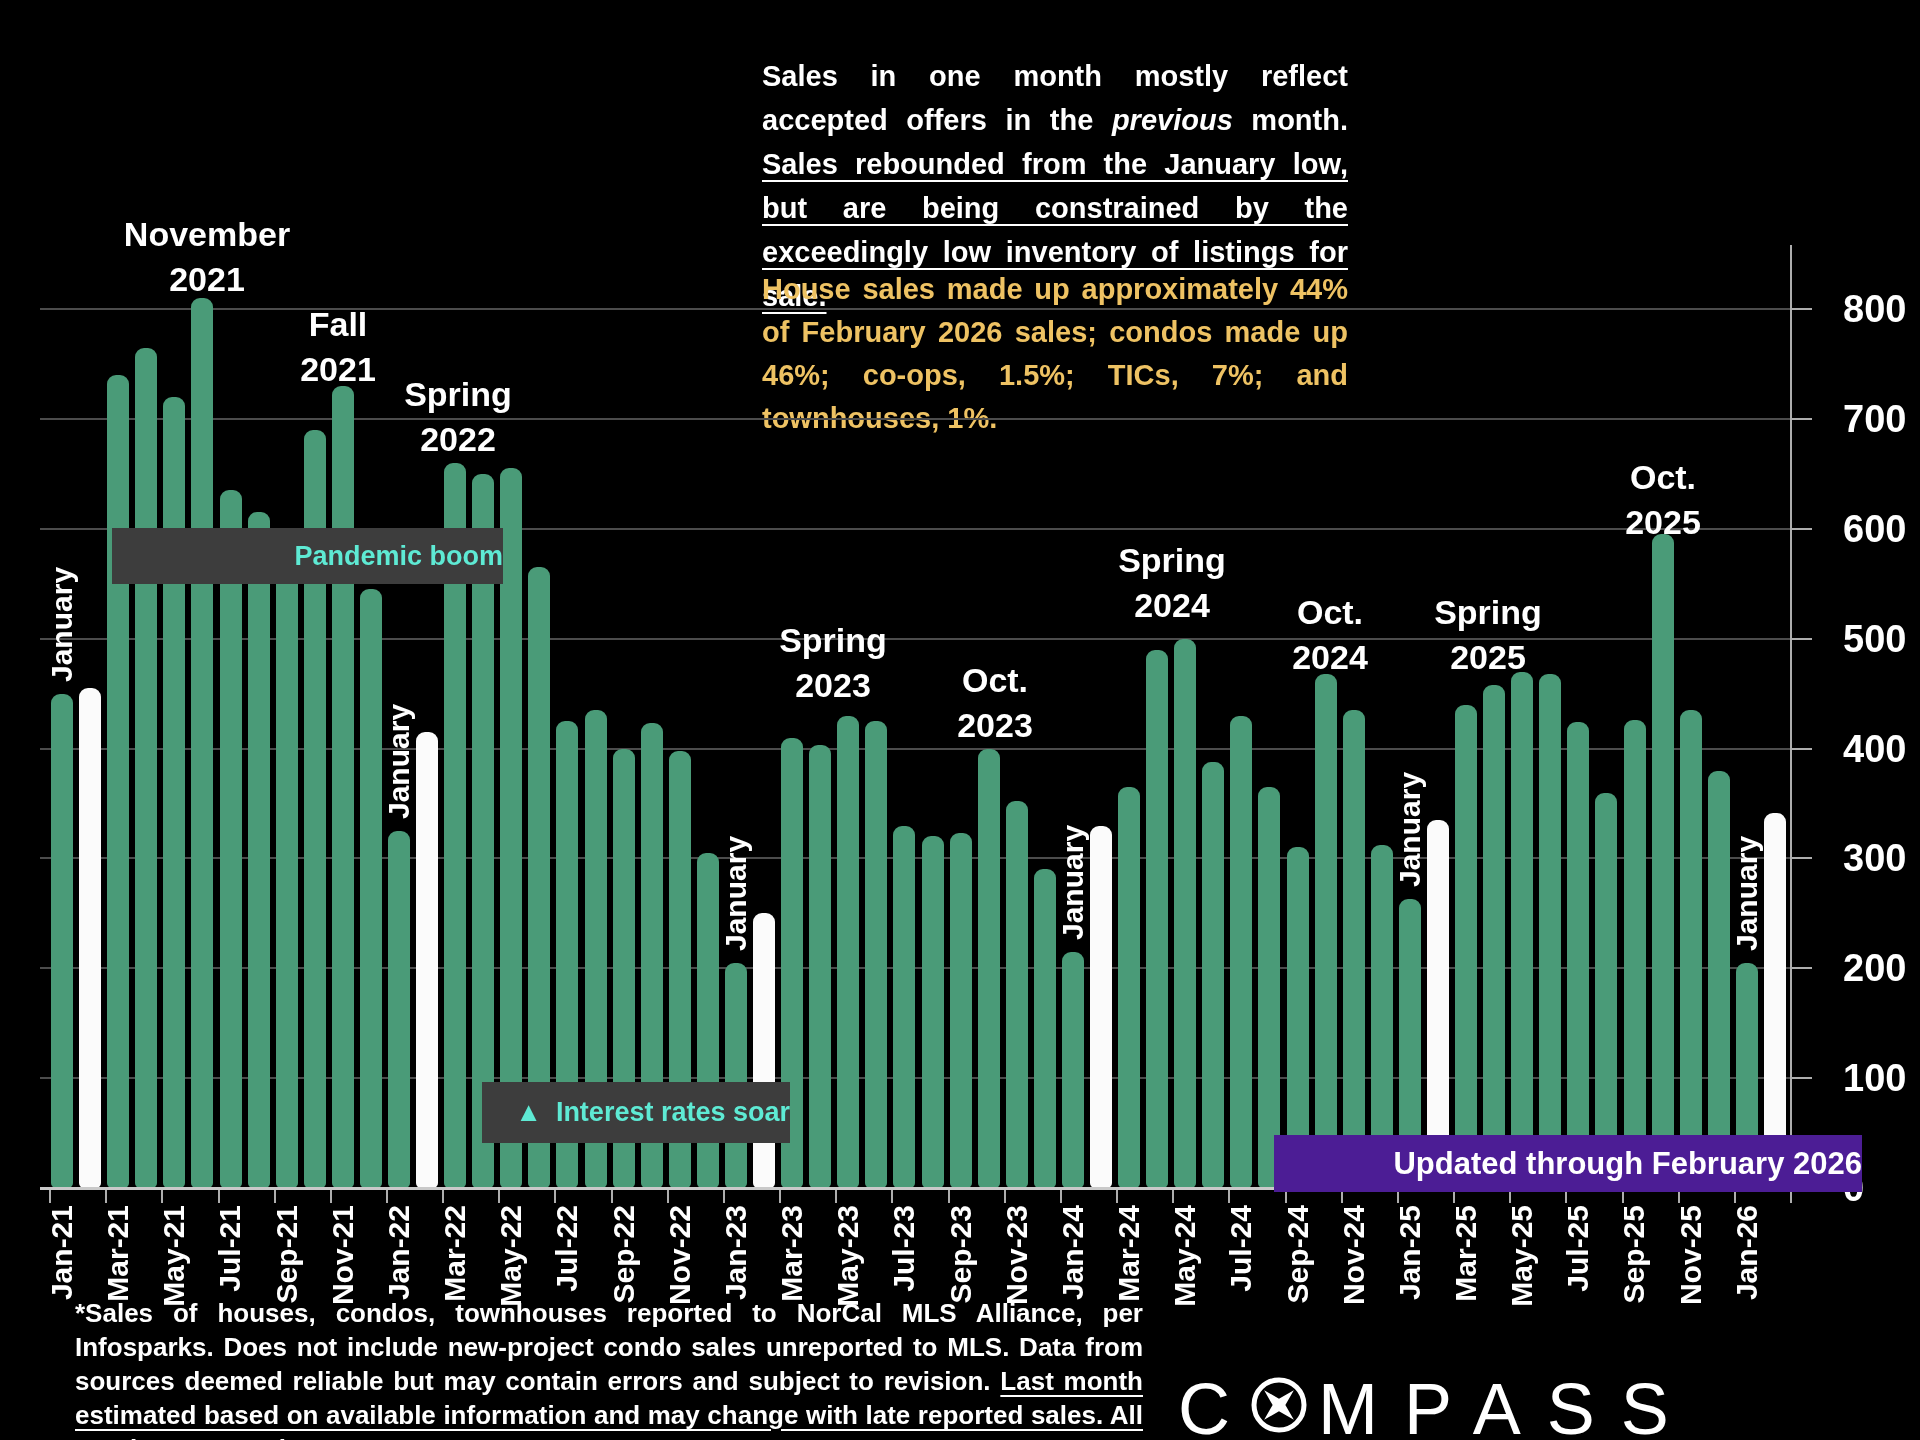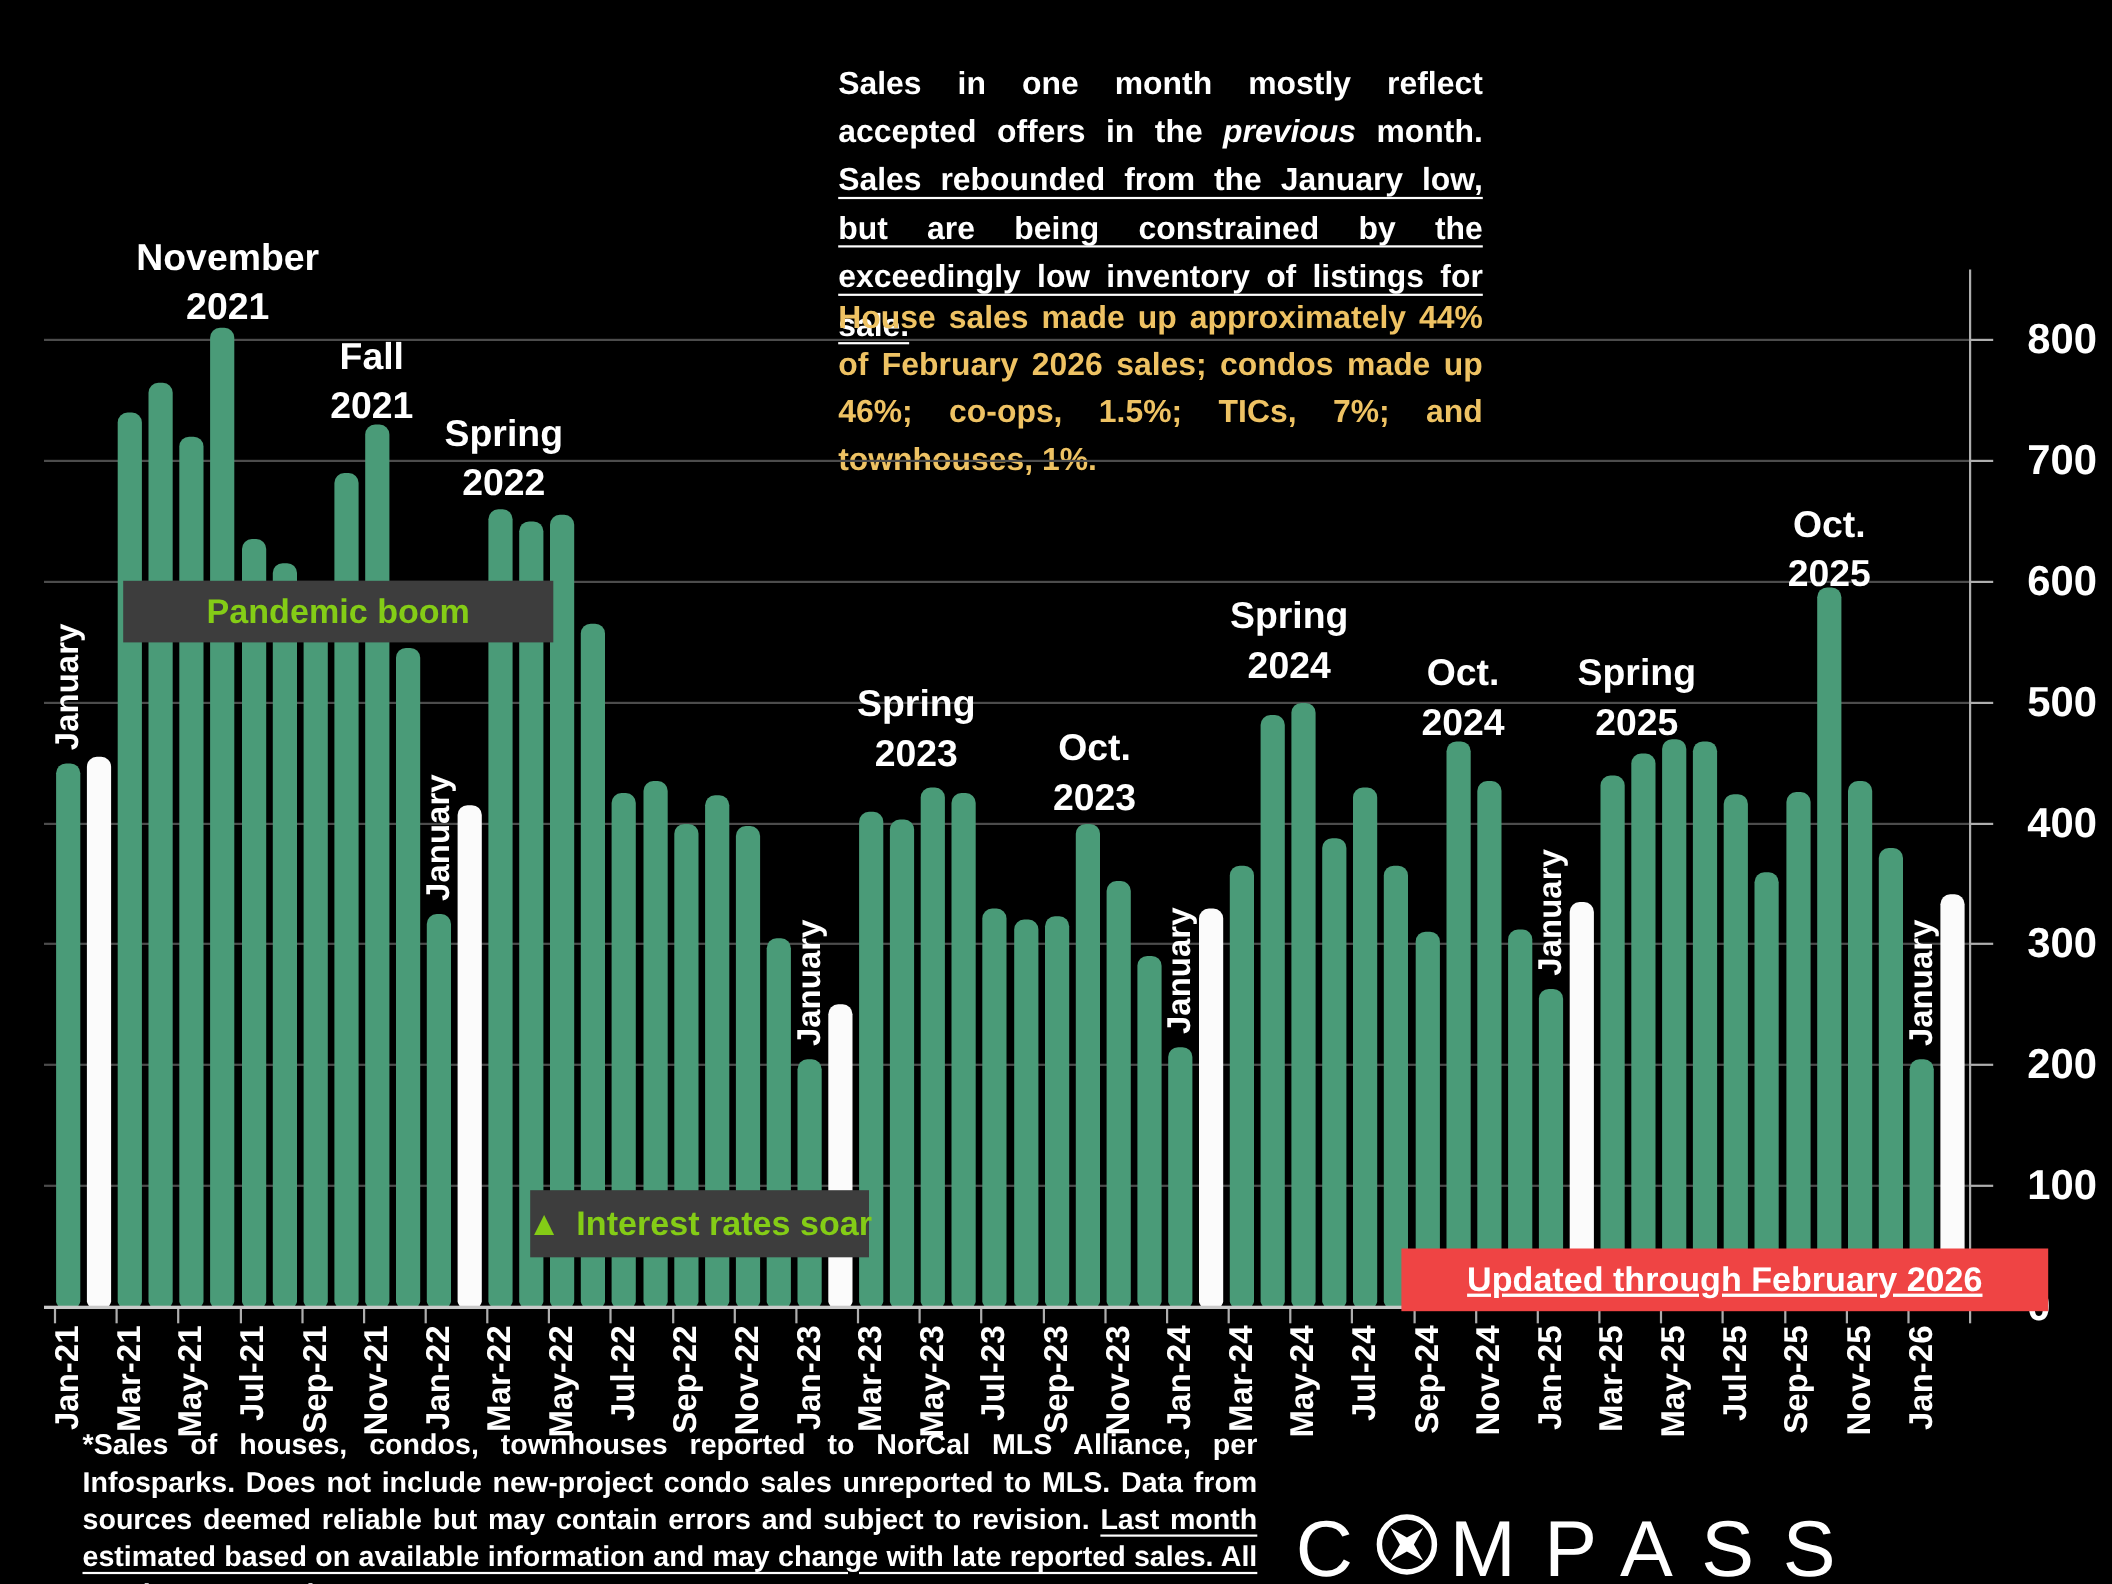--- a/index.html
+++ b/index.html
@@ -18,24 +18,24 @@
   .xtick{position:absolute;width:2px;height:13px;background:#aeaeae;top:1190px;}
   .ylab{position:absolute;left:1843px;width:90px;font-size:38px;line-height:38px;}
   .bar{position:absolute;width:22px;border-radius:9px 9px 5px 5px;}
   .bar.green{background:#4a9b78;}
   .bar.white{background:#fbfbfb;}
   .xlab{position:absolute;width:130px;height:32px;line-height:32px;font-size:30px;text-align:right;
         transform:rotate(-90deg);transform-origin:center;white-space:nowrap;}
   .janlab{position:absolute;width:110px;height:32px;line-height:32px;font-size:30px;text-align:left;
         transform:rotate(-90deg);transform-origin:center;white-space:nowrap;}
   .season{position:absolute;width:220px;margin-left:-110px;text-align:center;font-size:34px;line-height:45px;}
-  .callout{position:absolute;background:#3d3d3d;color:#84cc16;display:flex;align-items:center;justify-content:center;
+  .callout{position:absolute;background:#3d3d3d;color:#5eead4;display:flex;align-items:center;justify-content:flex-end;
+        font-size:27px;white-space:nowrap;}
+  .banner{position:absolute;background:#4c1d95;color:#fff;display:flex;align-items:center;justify-content:flex-end;
         font-size:31px;white-space:nowrap;}
-  .banner{position:absolute;background:#ef4444;color:#fff;display:flex;align-items:center;justify-content:center;
-        font-size:31px;white-space:nowrap;text-decoration:underline;}
   .tri{display:inline-block;margin-right:14px;}
   .footnote{position:absolute;left:75px;top:1296px;width:1068px;font-size:26px;line-height:34px;text-align:justify;}
   .footnote .u{text-decoration:underline;text-underline-offset:5px;text-decoration-thickness:2px;}
   .logo{position:absolute;left:1178px;top:1368px;display:flex;align-items:center;font-size:72px;
         font-weight:500;letter-spacing:26px;color:#fff;}
   .logo .oicon{display:inline-block;margin:0 10px 0 -6px;}
 </style>
 </head>
 <body>
 

